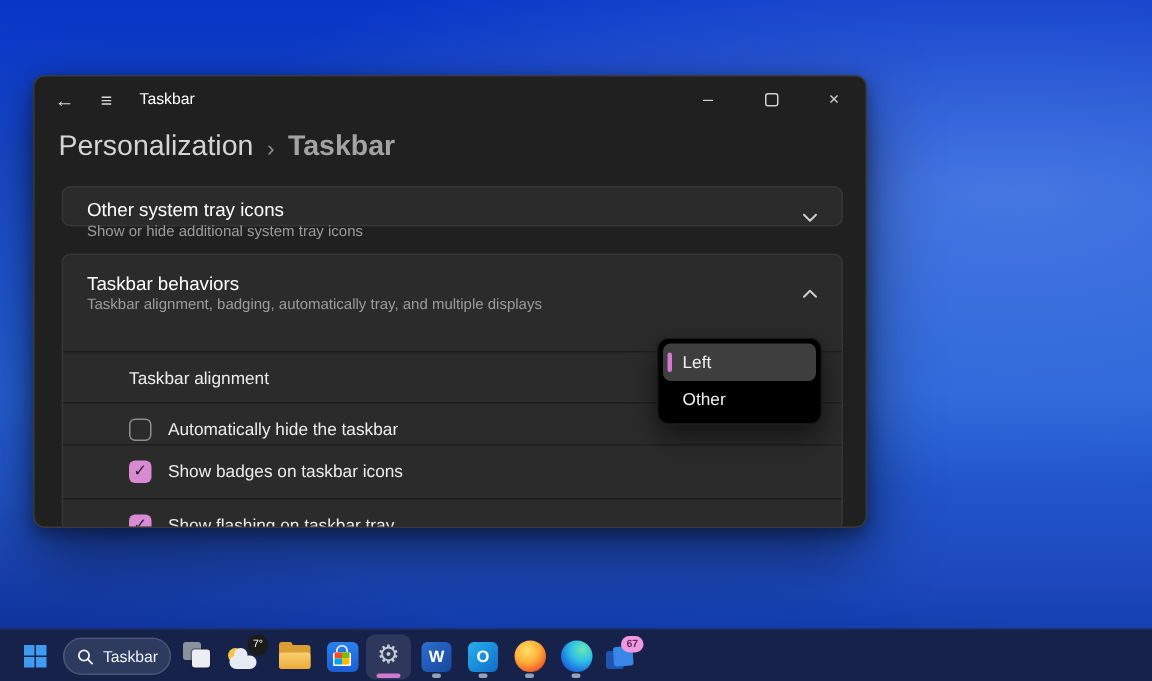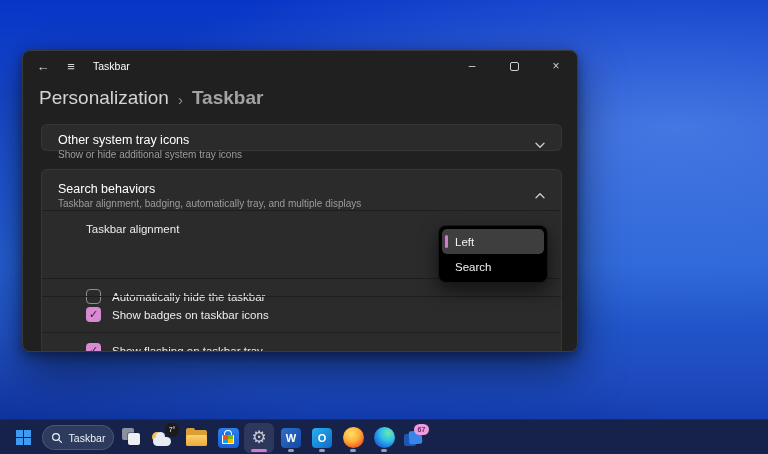--- a/index.html
+++ b/index.html
@@ -172,34 +172,34 @@
         <span class="chev">
           <svg width="12" height="12" viewBox="0 0 12 12">
               <path d="M2 4.2l4 4 4-4" stroke="#cfcfcf" stroke-width="1.3" fill="none" stroke-linecap="round" stroke-linejoin="round"></path>
             </svg>
         </span>
       </div>
     </div>
 
     <div class="card behaviors">
       <div class="card-header">
-        <div class="card-title">Search behaviors</div>
+        <div class="card-title">Taskbar behaviors</div>
         <div class="card-sub">Taskbar alignment, badging, automatically tray, and multiple displays</div>
         <span class="chev">
           <svg width="12" height="12" viewBox="0 0 12 12">
               <path d="M2 7.8l4-4 4 4" stroke="#cfcfcf" stroke-width="1.3" fill="none" stroke-linecap="round" stroke-linejoin="round"></path>
             </svg>
         </span>
       </div>
 
-      <div class="row" style="top:40px;">
+      <div class="row" style="top:64px;">
         <span class="row-label">Taskbar alignment</span>
       </div>
 
-      <div class="row" style="top:108px;">
+      <div class="row" style="top:98px;">
         <span class="cb unchecked"></span>
         <span class="row-label">Automatically hide the taskbar</span>
       </div>
 
       <div class="row" style="top:126px;">
         <span class="cb checked">✓</span>
         <span class="row-label">Show badges on taskbar icons</span>
       </div>
 
       <div class="row" style="top:162px;">
@@ -207,21 +207,21 @@
         <span class="row-label">Show flashing on taskbar tray</span>
       </div>
     </div>
 
     <div class="flyout">
       <div class="fly-item selected">
         <span class="sel-bar"></span>
         <span>Left</span>
       </div>
       <div class="fly-item">
-        <span>Search</span>
+        <span>Other</span>
       </div>
     </div>
 
   </div>
 
   <div class="taskbar">
 
     <div class="tb-item" style="left:8px;">
       <span class="start-grid">
         <span></span>

